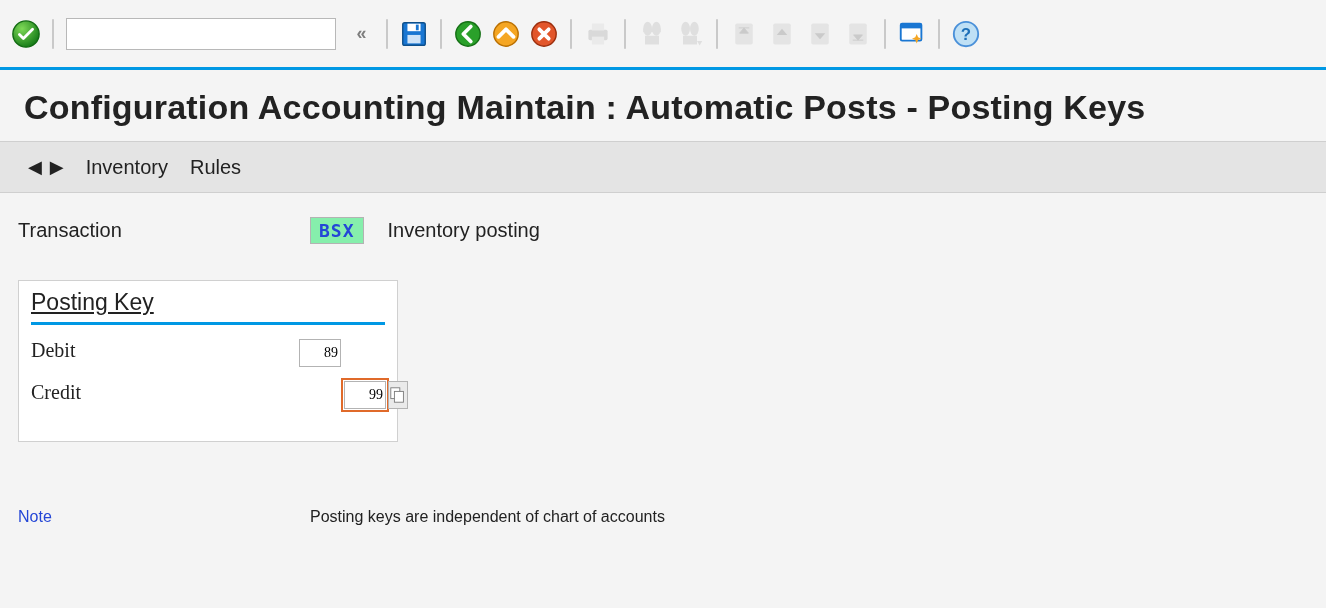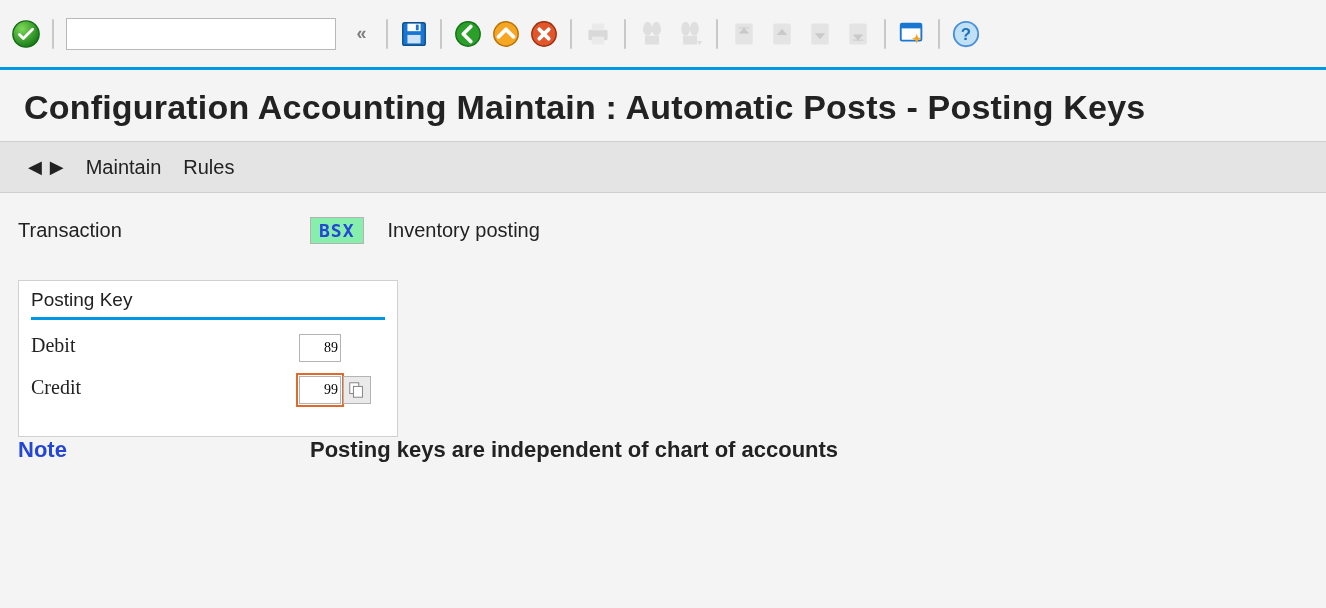--- a/index.html
+++ b/index.html
@@ -91,50 +91,52 @@
 
   
   .pk-box {
     width: 380px;
     margin-top: 36px;
     background: #fff;
     border: 1px solid #d0d0d0;
     padding: 8px 12px 18px 12px;
   }
   .pk-title {
-    font-size: 19px;
+    font-size: 23px;
     color: #222;
     padding-bottom: 6px;
     border-bottom: 3px solid #0098e4;
     margin-bottom: 14px;
+    text-decoration: underline;
   }
   .pk-row { display:flex; align-items:flex-start; margin: 6px 0; height: 36px; font-family: Liberation Serif, serif;}
   .pk-label { flex: 0 0 268px; }
   .pk-input {
     width: 42px; height: 28px;
     border: 1px solid #b3b3b3;
     font-size: 14px;
     text-align: right;
     padding: 0 2px;
     font-family: inherit;
   }
   .pk-input.focused {
     outline: 2px solid #e06a2a;
     outline-offset: 1px;
+    margin-left: 45px;
   }
   .f4-btn {
     width: 28px; height: 28px;
     border: 1px solid #b3b3b3;
     background: #eaeaea;
     margin-left: 2px;
     display:flex; align-items:center; justify-content:center;
   }
   .f4-btn svg { display:block; }
 
-  .note-row { display:flex; font-size: 22px; font-weight: bold; }
+  .note-row { display:flex; margin-top: 66px; font-size: 16px; }
   .note-lbl { width: 292px; color: #2446d6; }
   .disabled-ico { opacity: .48; }
 </style>
 </head>
 <body>
 
 <div class="top-toolbar">
 
   <div class="tb-btn">
     <svg class="ok-circle" viewBox="0 0 32 32">
@@ -271,21 +273,21 @@
 
 </div>
 
 <div class="page-title">Configuration Accounting Maintain : Automatic Posts - Posting Keys</div>
 
 <div class="sub-toolbar">
   <div class="nav-arrows">
     <span class="tri">◀</span>
     <span class="tri">▶</span>
   </div>
-  <span class="sub-link">Maintain</span>
+  <span class="sub-link">Inventory</span>
   <span class="sub-link">Rules</span>
 </div>
 
 <div class="content">
 
   <div class="row">
     <div class="lbl-col">Transaction</div>
     <span class="code-box">BSX</span>
     <span class="desc">Inventory posting</span>
   </div>

